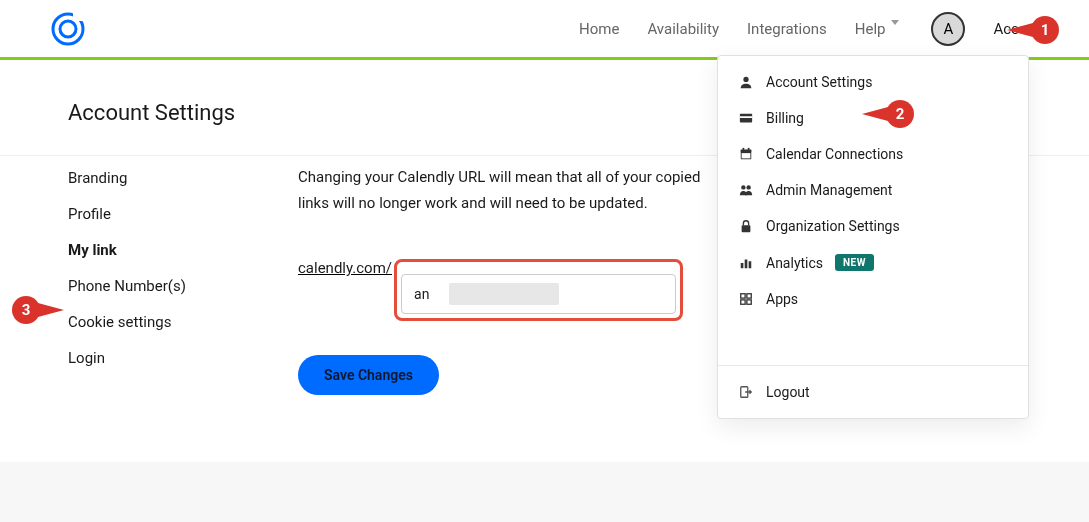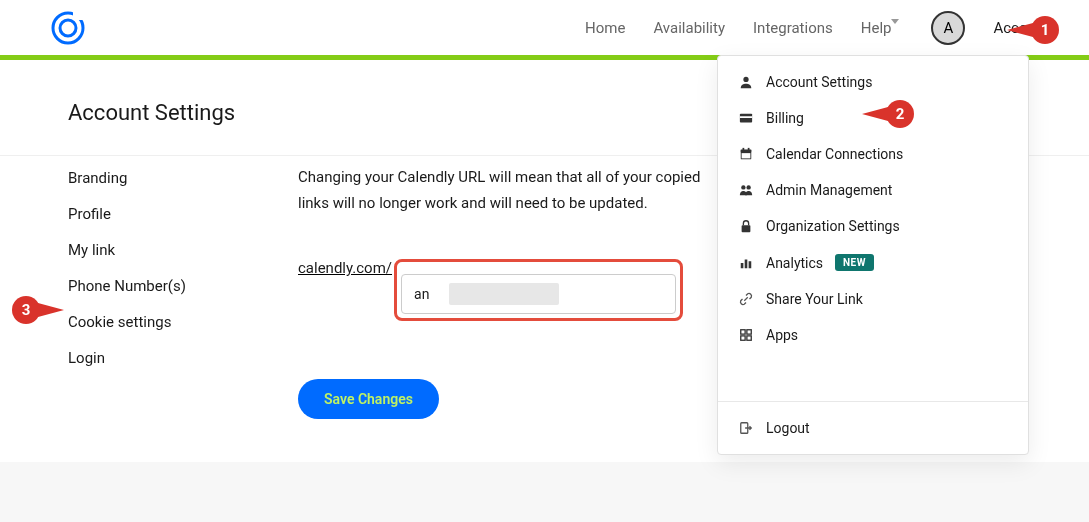--- a/index.html
+++ b/index.html
@@ -13,21 +13,21 @@
       width: 1089px;
       height: 522px;
       position: relative;
       overflow: hidden;
     }
     .header {
       display: flex;
       align-items: center;
       height: 60px;
       padding: 0 40px 0 50px;
-      border-bottom: 5px solid #84cc16;
+      border-bottom: 3px solid #84cc16;
       position: relative;
     }
     .logo {
       width: 36px;
       height: 36px;
       display: flex;
       align-items: center;
       justify-content: center;
     }
     .nav {
@@ -37,20 +37,21 @@
       gap: 28px;
     }
     .nav-item {
       color: #666;
       font-size: 15px;
       cursor: pointer;
     }
     .nav-item.help {
       display: flex;
       align-items: flex-start;
+      gap: 6px;
     }
     .caret-down {
       width: 0;
       height: 0;
       border-left: 4px solid transparent;
       border-right: 4px solid transparent;
       border-top: 5px solid #999;
     }
     .avatar {
       width: 34px;
@@ -102,21 +103,21 @@
       flex-direction: column;
       gap: 18px;
       padding-top: 4px;
     }
     .sidebar-item {
       font-size: 15px;
       color: #1a1a1a;
       cursor: pointer;
     }
     .sidebar-item.active {
-      font-weight: 400;
+      font-weight: 700;
     }
     .main {
       flex: 1;
       padding-right: 60px;
       max-width: 480px;
     }
     .description {
       font-size: 15px;
       color: #1a1a1a;
       line-height: 1.7;
@@ -142,23 +143,23 @@
       width: 275px;
       height: 40px;
       border: 1px solid #ccc;
       border-radius: 4px;
       padding: 0 12px;
       font-size: 14px;
       color: #1a1a1a;
       outline: none;
     }
     .save-btn {
-      margin-top: 58px;
+      margin-top: 34px;
       background: #006bff;
-      color: #bef264;
+      color: #0f172a;
       border: none;
       border-radius: 22px;
       padding: 12px 26px;
       font-size: 14px;
       font-weight: 600;
       cursor: pointer;
     }
     .dropdown {
       position: absolute;
       top: 55px;
@@ -399,30 +400,20 @@
         <svg viewBox="0 0 16 16" width="14" height="14" fill="currentColor">
             <rect x="2" y="8" width="3" height="6"></rect>
             <rect x="6.5" y="4" width="3" height="10"></rect>
             <rect x="11" y="6" width="3" height="8"></rect>
           </svg>
       </span>
       <span>Analytics</span>
       <span class="new-badge">NEW</span>
     </div>
     <div class="dropdown-item">
-      <span class="dropdown-icon light">
-        <svg viewBox="0 0 16 16" width="14" height="14" fill="none" stroke="currentColor" stroke-width="1.5">
-            <path d="M6 10 L10 6"></path>
-            <path d="M8 4 L10 2 a3 3 0 0 1 4 4 L12 8"></path>
-            <path d="M8 12 L6 14 a3 3 0 0 1 -4 -4 L4 8"></path>
-          </svg>
-      </span>
-      <span>Share Your Link</span>
-    </div>
-    <div class="dropdown-item">
       <span class="dropdown-icon">
         <svg viewBox="0 0 16 16" width="14" height="14" fill="none" stroke="currentColor" stroke-width="1.5">
             <rect x="2" y="2" width="5" height="5"></rect>
             <rect x="9" y="2" width="5" height="5"></rect>
             <rect x="2" y="9" width="5" height="5"></rect>
             <rect x="9" y="9" width="5" height="5"></rect>
           </svg>
       </span>
       <span>Apps</span>
     </div>

